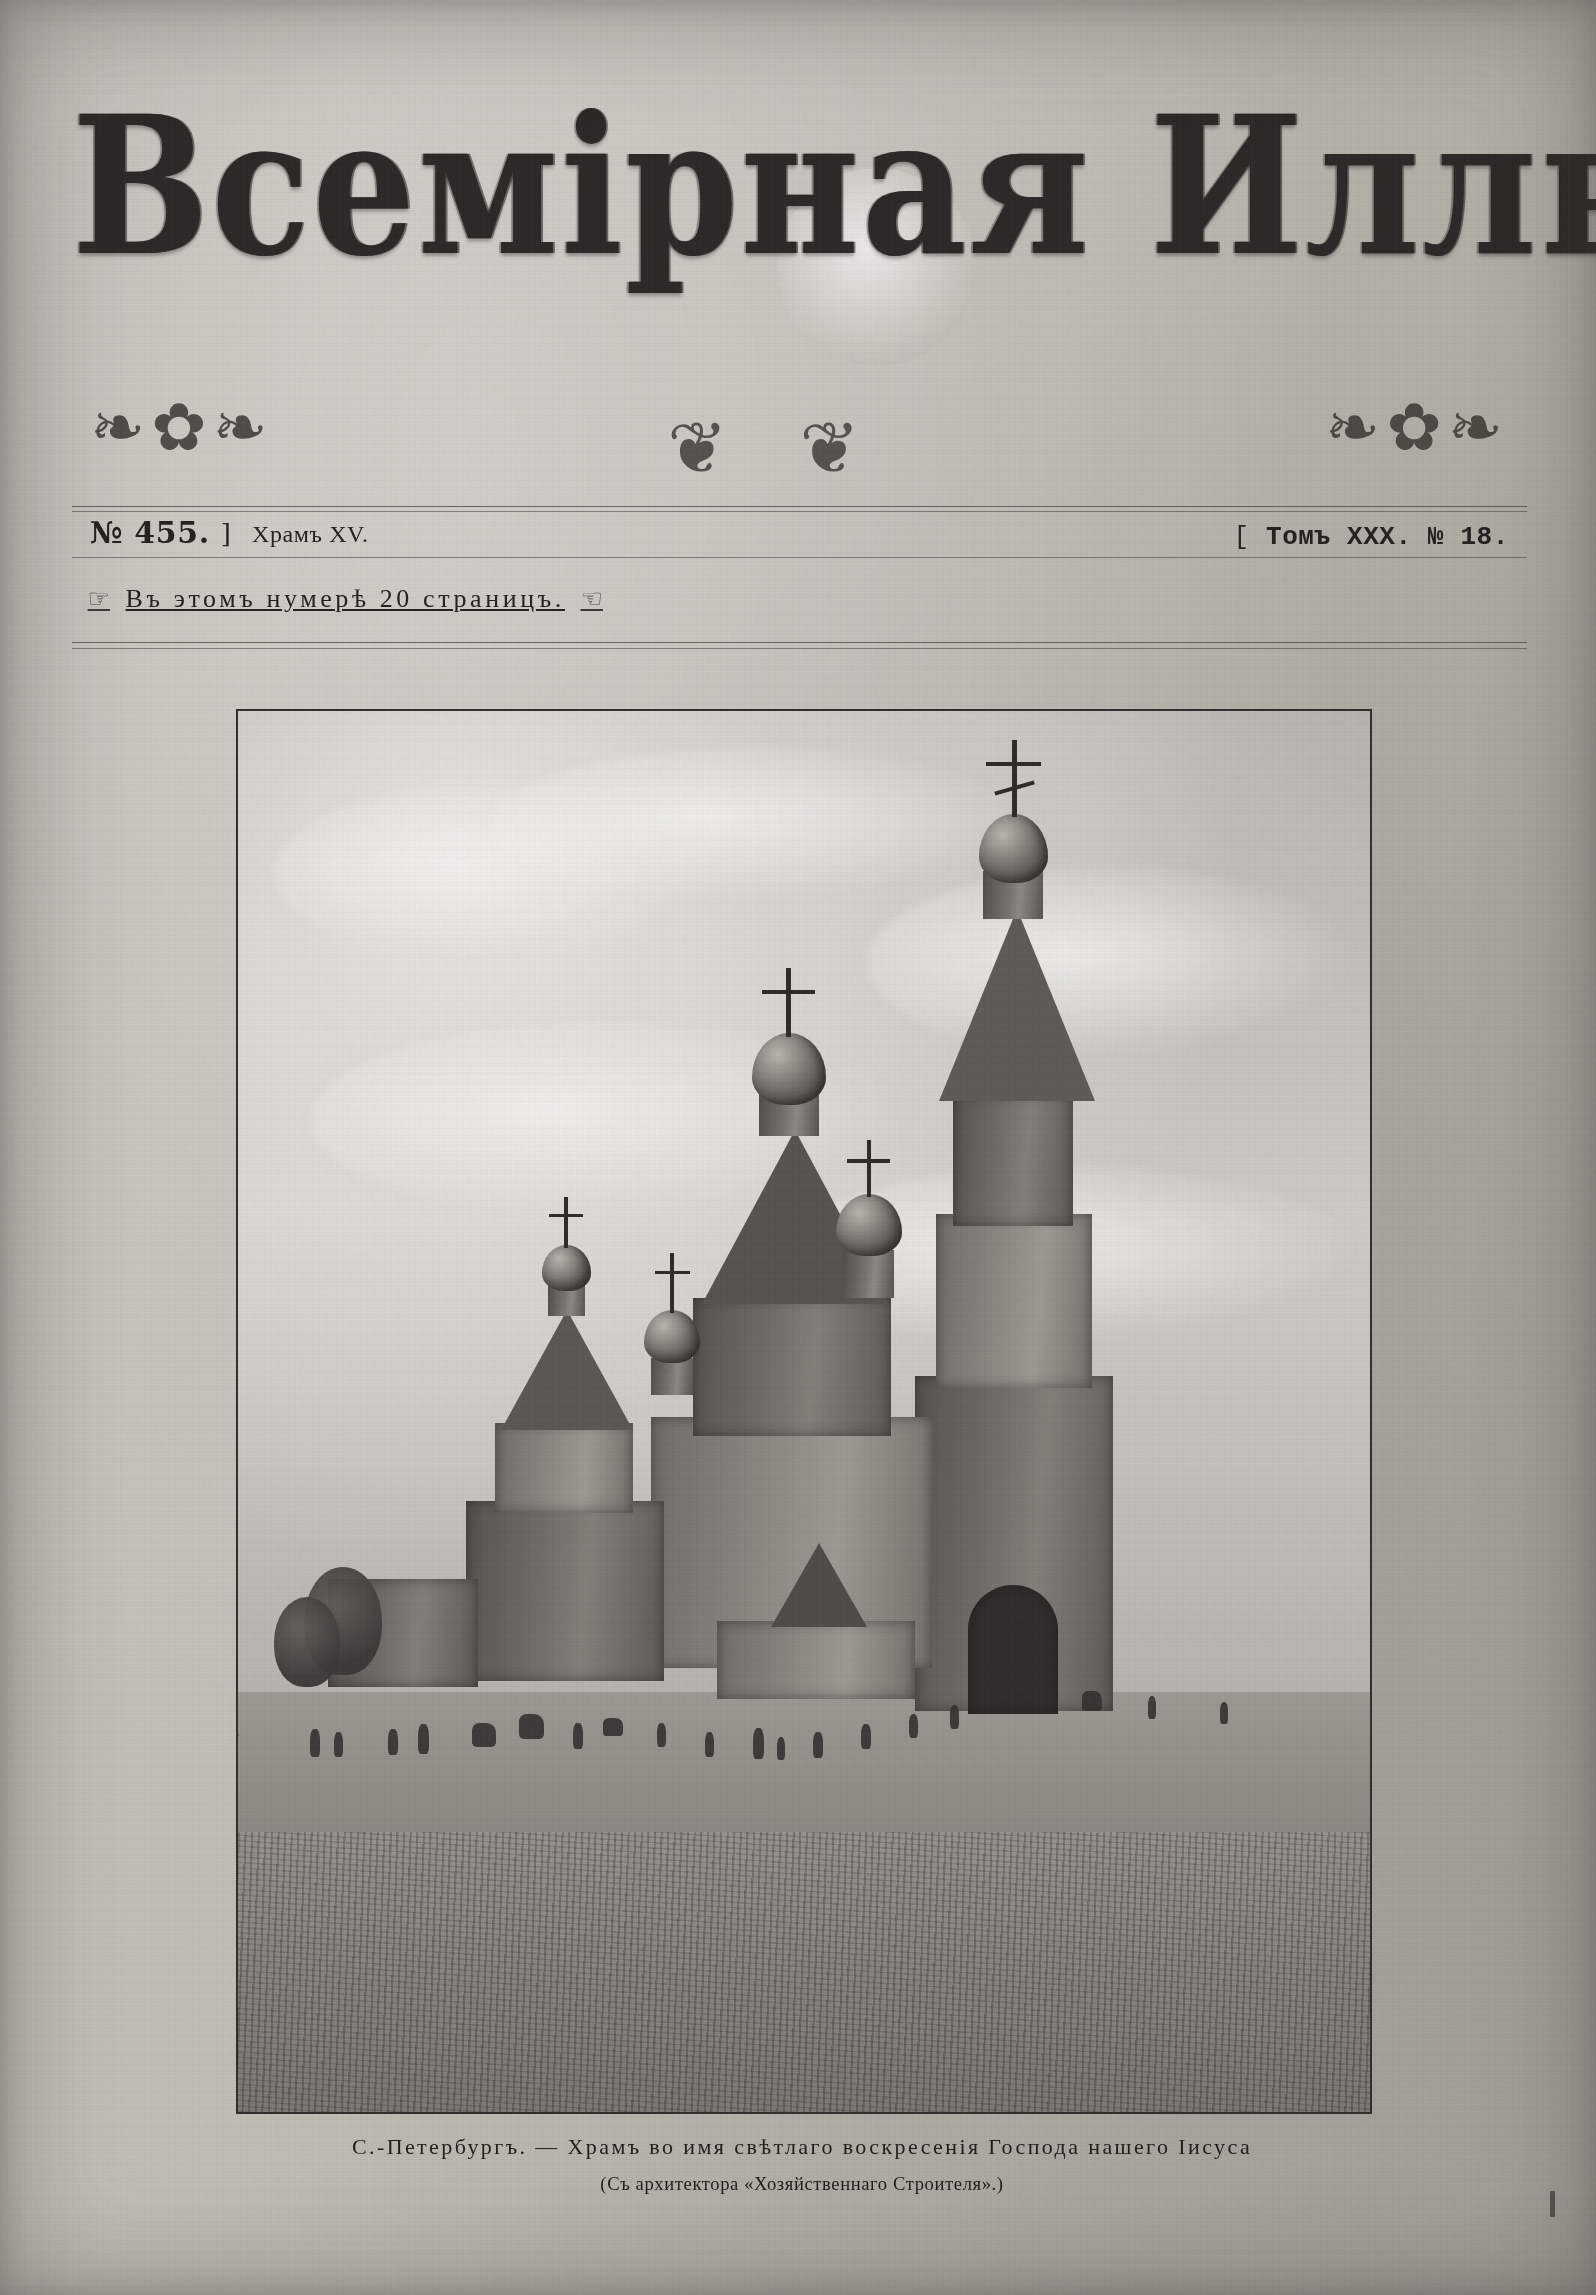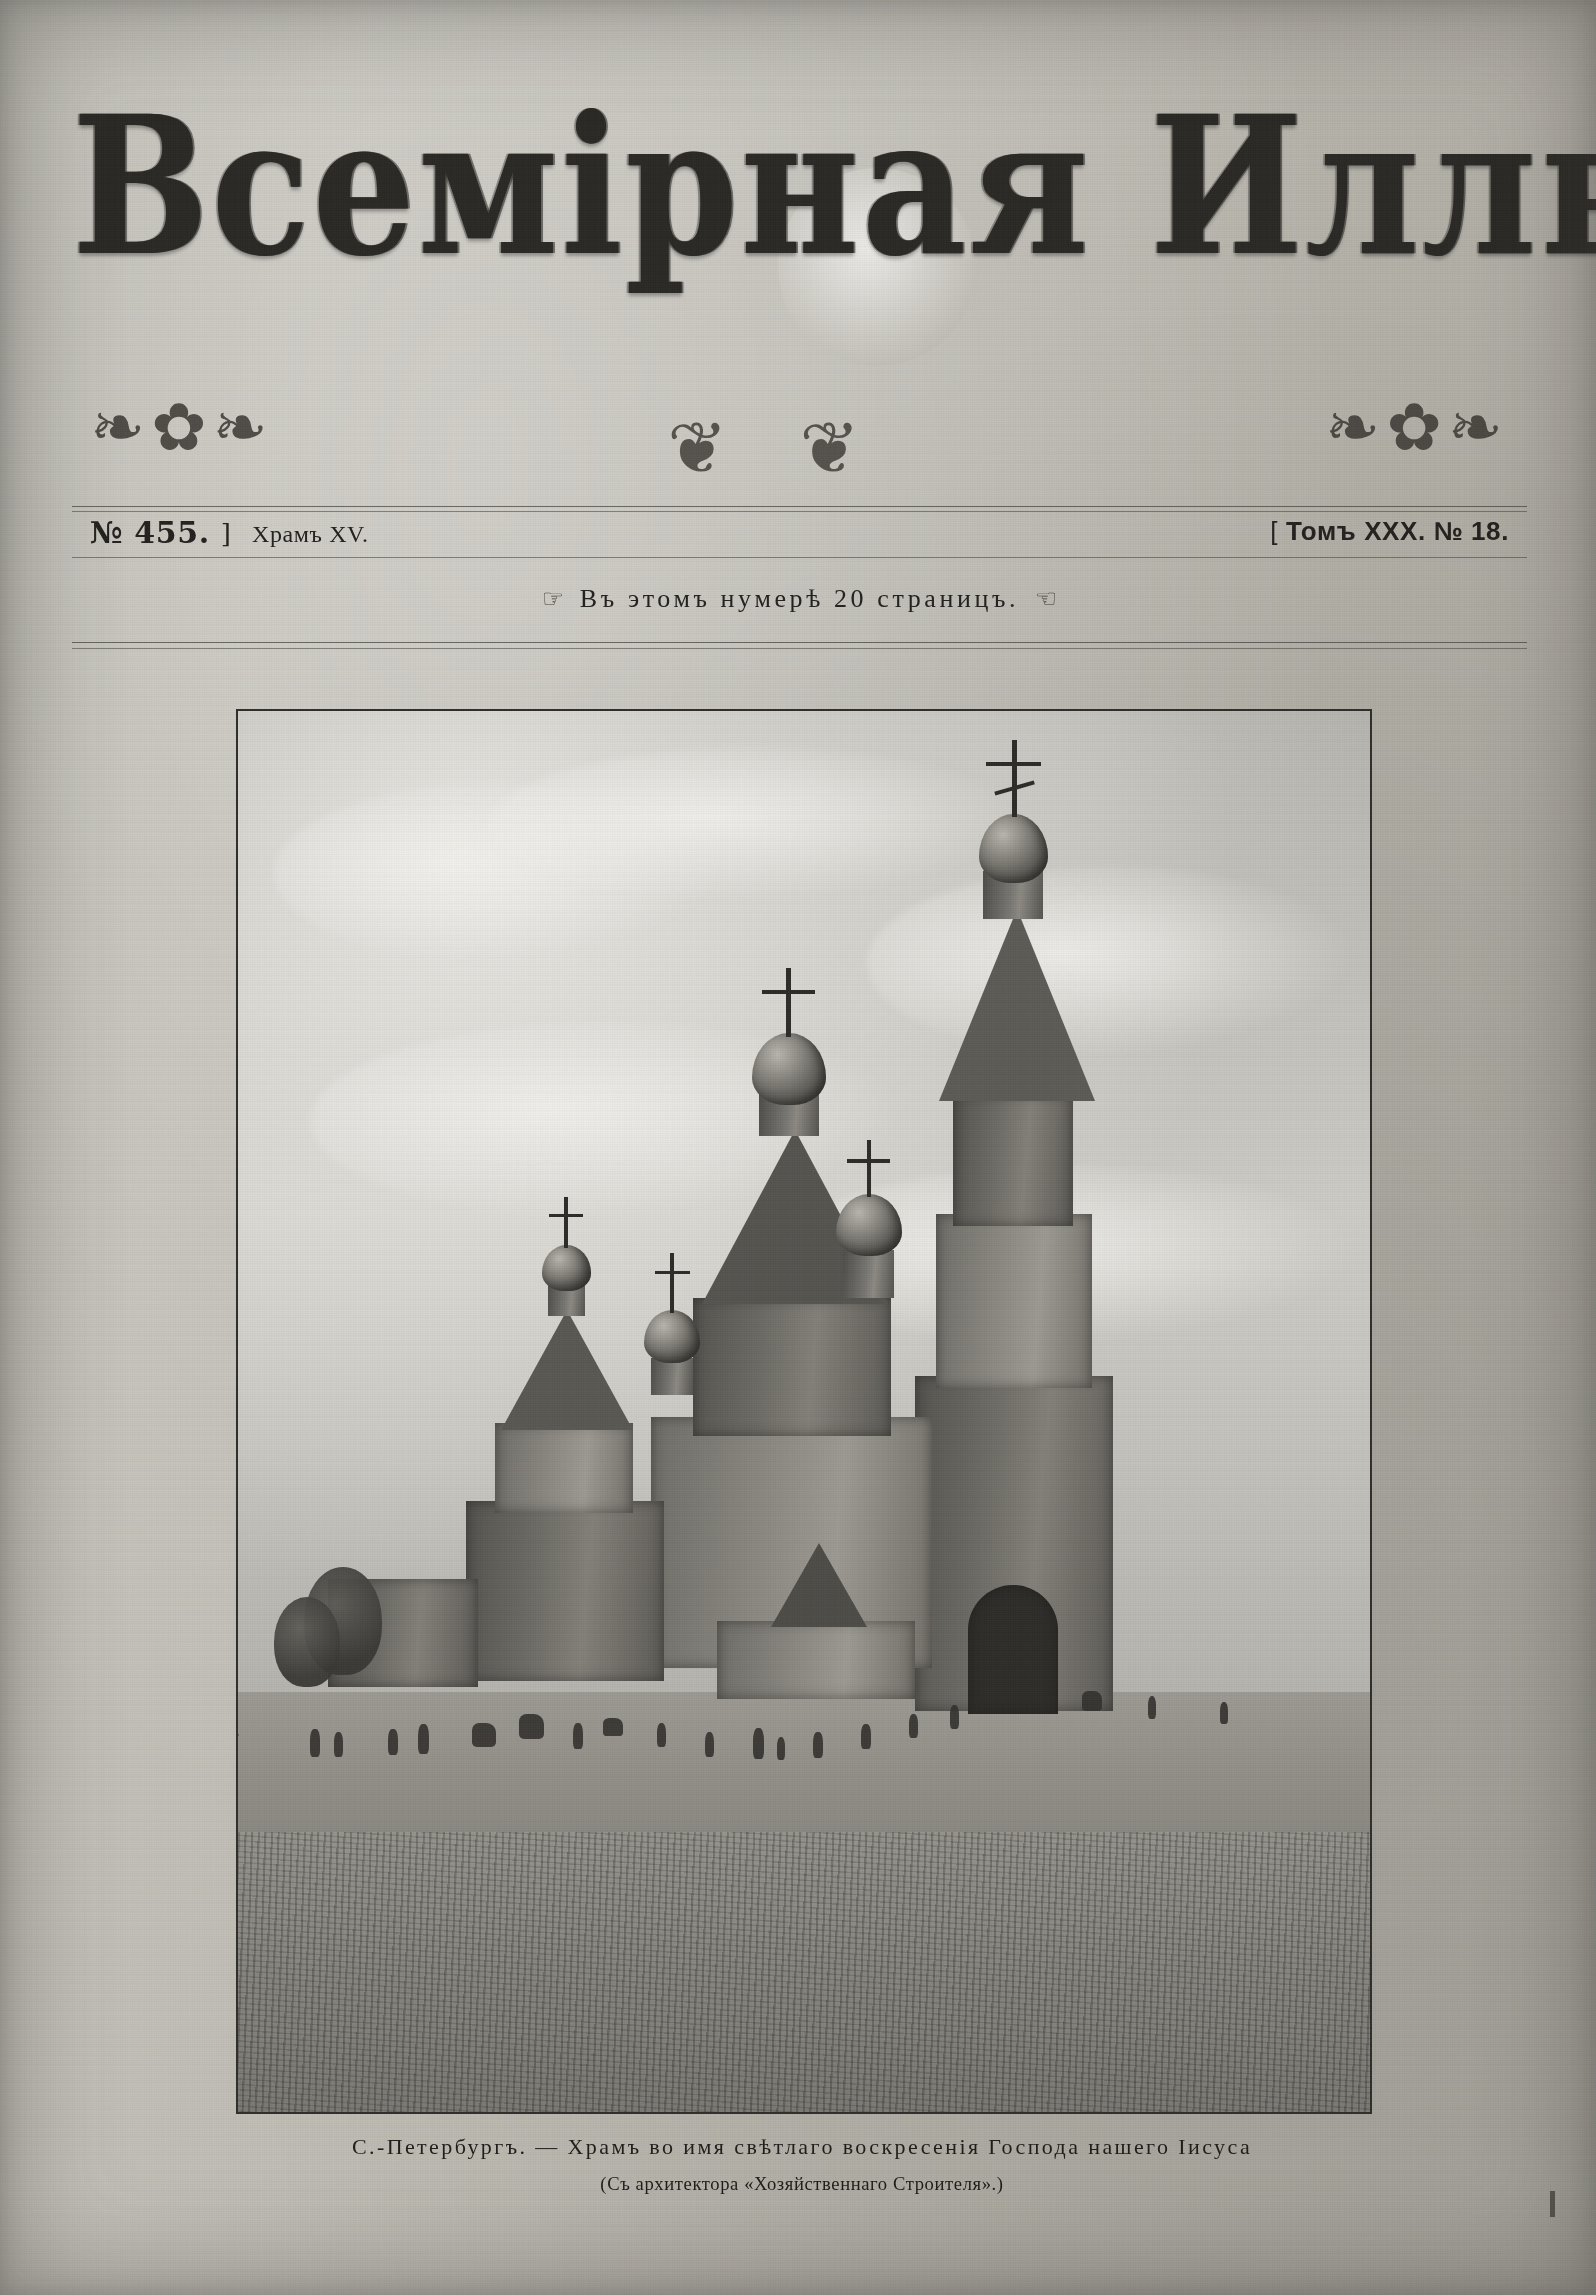--- a/index.html
+++ b/index.html
@@ -140,36 +140,37 @@
     letter-spacing: 0.6px;
   }
   .issue-date {
     position: absolute; left: 0; right: 0; top: 4.8px;
     text-align: center;
     font-size: 24.5px;
     letter-spacing: 0.6px;
   }
   .issue-date .swirl { font-size: 20.4px; opacity: .8; padding: 0 8.4px; }
   .issue-vol {
-    position: absolute; right: 18px; top: 1px;
-    font-family: Liberation Sans, sans-serif;
+    position: absolute; right: 18px; top: 7px;
+    font-family: Liberation Mono, monospace;
     font-weight: bold;
     font-size: 26px;
     letter-spacing: 0.6px;
   }
 
   
   .pages-note {
     position: absolute;
     left: 72px; width: 1455px;
     top: 584px;
-    text-align: center;
+    text-align: left;
     color: #24221f;
     font-size: 26px;
     letter-spacing: 3.6px;
+    text-decoration: underline;
   }
   .pages-note .hand {
     font-size: 25px;
     letter-spacing: 0;
     padding: 0 15.6px;
     opacity: .85;
   }
 
   
   .plate {

